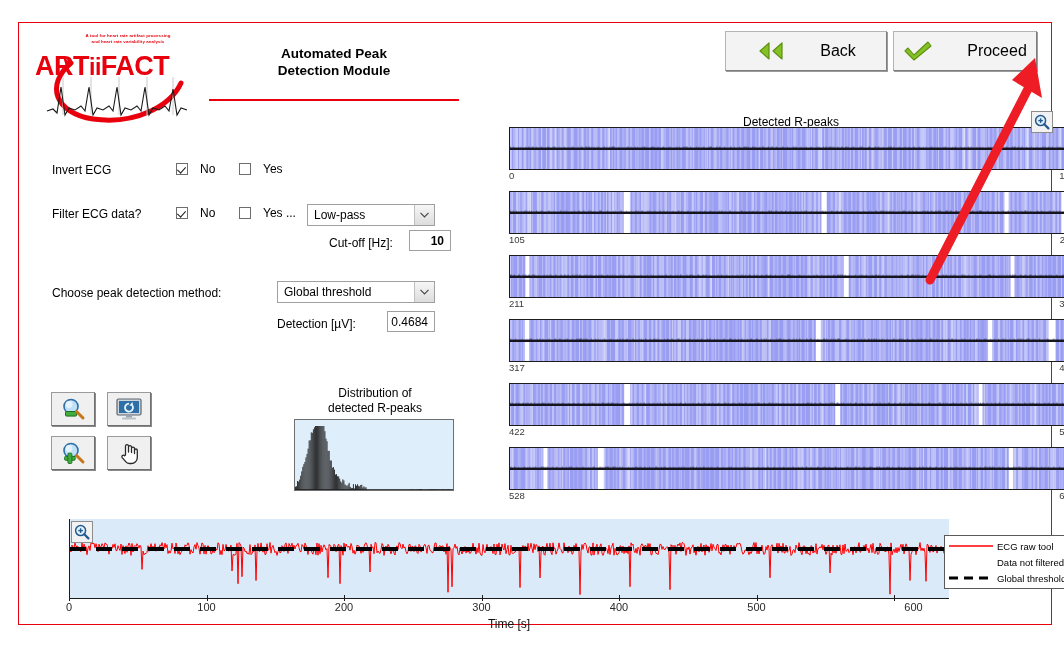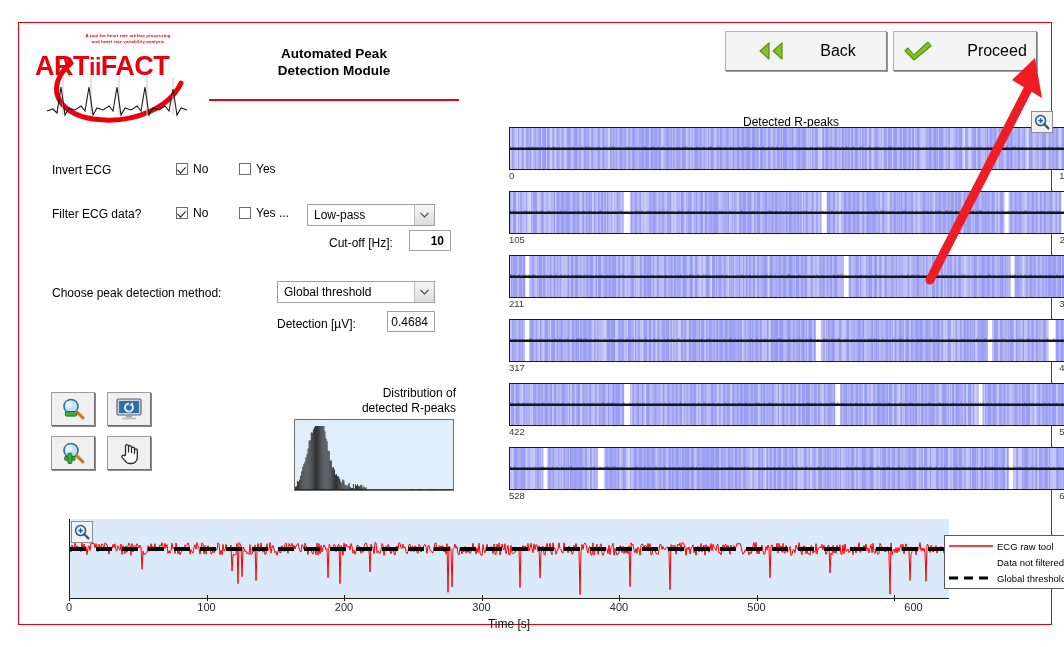--- a/index.html
+++ b/index.html
@@ -37,21 +37,21 @@
   #module-title{
     position:absolute;left:190px;top:22px;width:250px;text-align:center;
     font-size:13.5px;font-weight:bold;line-height:17px;
   }
   #title-rule{
     position:absolute;left:190px;top:76px;width:250px;height:2px;background:#e8000d;
   }
 
   
   .ctl-label{position:absolute;font-size:12px;white-space:nowrap;}
-  .cbox{position:absolute;display:flex;align-items:center;gap:5px;font-size:12px;}
+  .cbox{position:absolute;display:flex;align-items:center;gap:12px;font-size:12px;}
   .cbox .box{
     width:12px;height:12px;border:1px solid #6d6d6d;background:#fff;
     display:inline-block;position:relative;box-sizing:border-box;
   }
   .cbox.checked .box::after{
     content:"";position:absolute;left:2px;top:1px;width:4px;height:7px;
     border:solid #1a1a1a;border-width:0 1.6px 1.6px 0;transform:rotate(42deg);
   }
   .dd{
     position:absolute;height:22px;border:1px solid #a0a0a0;background:#fff;
@@ -73,21 +73,21 @@
   
   .iconbtn{
     position:absolute;width:44px;height:34px;background:#f0f0f0;
     border:1px solid #9a9a9a;border-right-color:#6f6f6f;border-bottom-color:#6f6f6f;
     box-shadow:1px 1px 0 #8a8a8a;box-sizing:border-box;
     display:flex;align-items:center;justify-content:center;
   }
 
   
   #hist-title{
-    position:absolute;left:275px;top:363px;width:162px;text-align:right;
+    position:absolute;left:275px;top:363px;width:162px;text-align:center;
     font-size:12px;line-height:15px;
   }
   #hist-plot{
     position:absolute;left:275px;top:396px;width:160px;height:72px;
     background:#dfeefb;border:1px solid #6f6f6f;box-sizing:border-box;overflow:hidden;
   }
 
   
   #strips-title{
     position:absolute;left:487px;top:92px;width:570px;text-align:center;font-size:12px;

